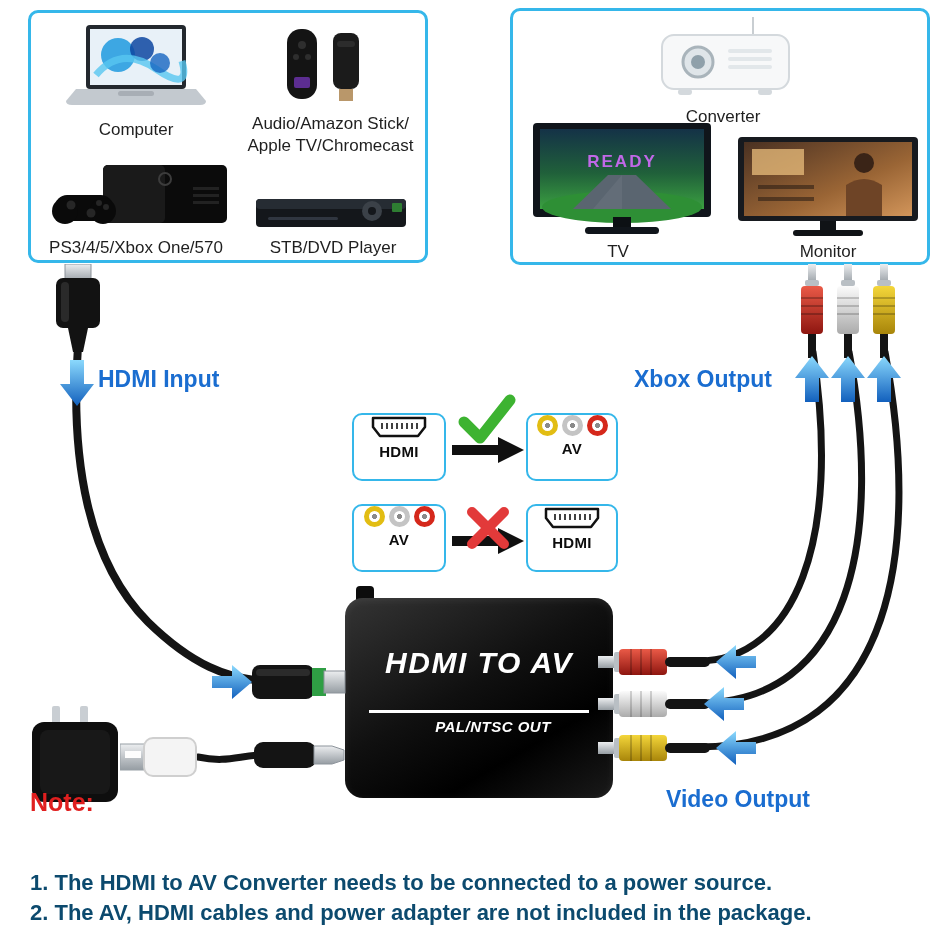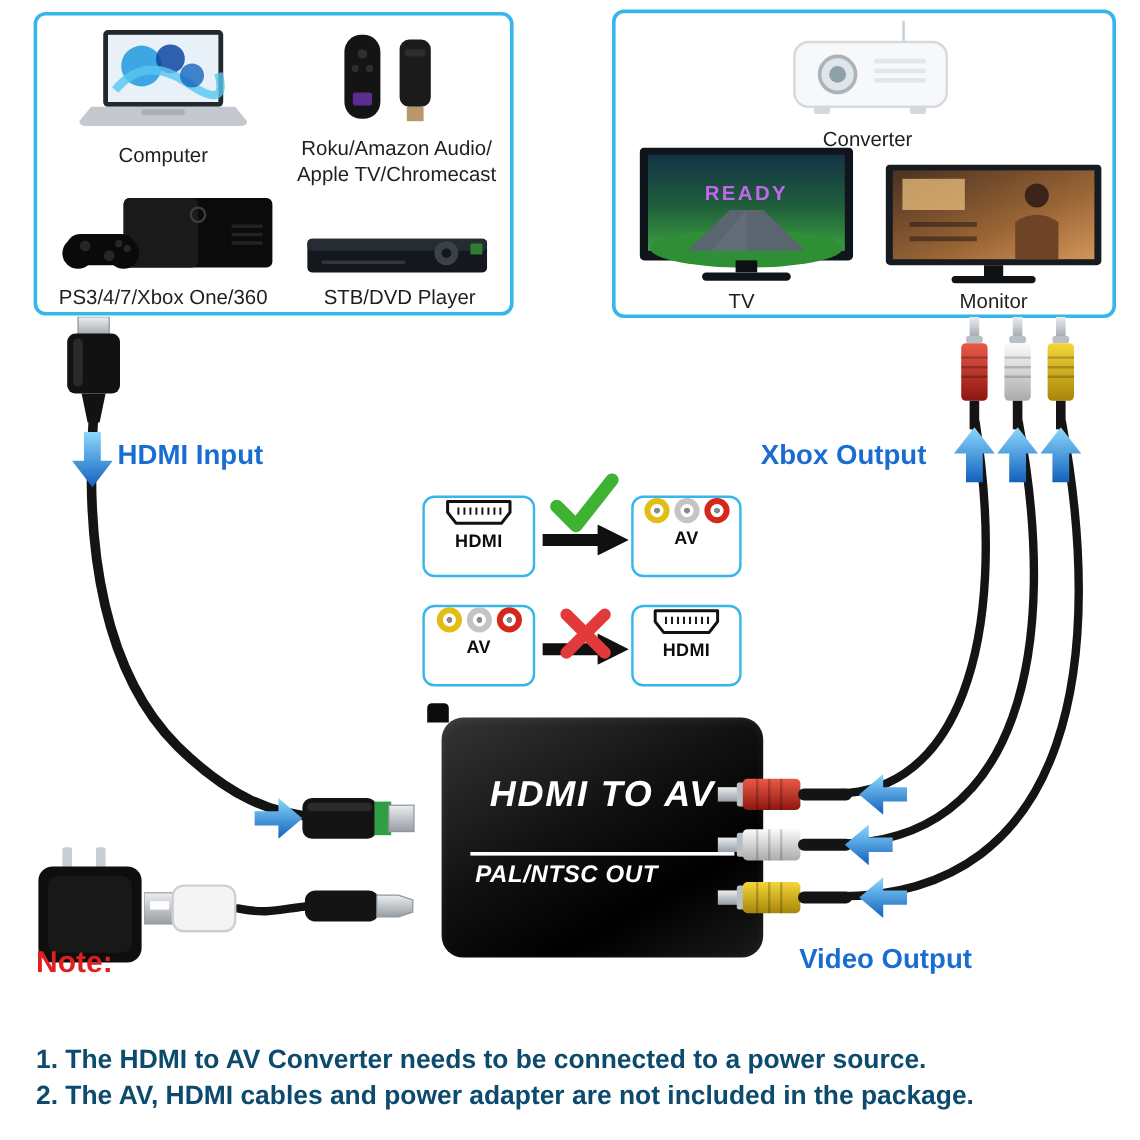--- a/index.html
+++ b/index.html
@@ -9,24 +9,24 @@
   .panel { border:3px solid #35b7ea; border-radius:10px; background:#fff; }
   .dev-label { font-size:17px; color:#1f1f1f; text-align:center; white-space:pre-line; line-height:1.28; }
   .blue-label { font-weight:700; color:#1a6dd0; font-size:23px; white-space:nowrap;text-align:center; }
   .guide-box { border:2.5px solid #35b7ea; border-radius:10px; background:#fff; display:flex; flex-direction:column; align-items:center; justify-content:flex-start; gap:4px; }
   .guide-label { font-weight:700; font-size:15px; color:#0d0d0d; letter-spacing:.3px; }
   .rca-row { display:flex; gap:4px; }
   .ring { width:21px; height:21px; border-radius:50%; border:5px solid #ccc; background:radial-gradient(circle,#8a8a8a 0 2.4px,#fff 2.5px); }
   .ring.yellow { border-color:#e2bd13; }
   .ring.white { border-color:#c4c4c4; }
   .ring.red { border-color:#d5281b; }
-  .converter-body { background:linear-gradient(150deg,#343434 0%,#101010 45%,#000 72%,#1a1a1a 100%); border-radius:18px; box-shadow:inset 0 2px 8px rgba(255,255,255,.08);margin-left:23px; }
+  .converter-body { background:linear-gradient(150deg,#343434 0%,#101010 45%,#000 72%,#1a1a1a 100%); border-radius:18px; box-shadow:inset 0 2px 8px rgba(255,255,255,.08); }
   .conv-title { color:#fff; font-weight:700; font-style:italic; font-size:30px; letter-spacing:1.5px; text-align:center; }
   .conv-line { background:#fff; height:2.5px; }
-  .conv-sub { color:#fff; font-weight:700; font-style:italic; font-size:20px; text-align:left; letter-spacing:.5px;padding-left:28px; }
+  .conv-sub { color:#fff; font-weight:700; font-style:italic; font-size:15px; text-align:center; letter-spacing:.5px;padding-left:28px; }
   .note-head { color:#e01f1f; font-weight:700; font-size:25px; }
   .note-line { color:#0c4a6e; font-weight:700; font-size:22px; white-space:nowrap; }
   svg { display:block; }
 </style>
 </head>
 <body>
 
 <div class="canvas">
 
   <svg width="0" height="0">
@@ -88,39 +88,39 @@
     <svg class="abs" style="left:250px;top:14px" width="95" height="82" viewBox="0 0 95 82">
       <rect x="6" y="2" width="30" height="70" rx="14" fill="#141414"></rect>
       <rect x="13" y="50" width="16" height="11" rx="2" fill="#5c2d91"></rect>
       <circle cx="21" cy="18" r="4" fill="#2e2e2e"></circle>
       <circle cx="15" cy="30" r="3" fill="#2e2e2e"></circle>
       <circle cx="27" cy="30" r="3" fill="#2e2e2e"></circle>
       <rect x="52" y="6" width="26" height="56" rx="8" fill="#1b1b1b"></rect>
       <rect x="56" y="14" width="18" height="6" rx="3" fill="#2c2c2c"></rect>
       <rect x="58" y="62" width="14" height="12" fill="#b9976a"></rect>
     </svg>
-    <div class="dev-label abs" style="left:207px;top:100px;width:185px">Roku/Amazon Audio/
+    <div class="dev-label abs" style="left:207px;top:100px;width:185px">Audio/Amazon Stick/
 Apple TV/Chromecast</div>
 
     <svg class="abs" style="left:12px;top:148px" width="190" height="74" viewBox="0 0 190 74">
       <rect x="60" y="4" width="124" height="58" rx="5" fill="#0b0b0b"></rect>
       <rect x="60" y="4" width="62" height="58" rx="5" fill="#1a1a1a"></rect>
       <circle cx="122" cy="18" r="6" fill="none" stroke="#3c3c3c" stroke-width="2"></circle>
       <rect x="150" y="26" width="26" height="3" fill="#222"></rect>
       <rect x="150" y="33" width="26" height="3" fill="#222"></rect>
       <rect x="150" y="40" width="26" height="3" fill="#222"></rect>
       <rect x="12" y="34" width="58" height="26" rx="12" fill="#0a0a0a"></rect>
       <circle cx="22" cy="50" r="13" fill="#0a0a0a"></circle>
       <circle cx="60" cy="50" r="13" fill="#0a0a0a"></circle>
       <circle cx="28" cy="44" r="4.5" fill="#262626"></circle>
       <circle cx="48" cy="52" r="4.5" fill="#262626"></circle>
       <circle cx="56" cy="42" r="3" fill="#262626"></circle>
       <circle cx="63" cy="46" r="3" fill="#262626"></circle>
     </svg>
-    <div class="dev-label abs" style="left:15px;top:224px;width:180px">PS3/4/7/Xbox One/360</div>
+    <div class="dev-label abs" style="left:15px;top:224px;width:180px">PS3/4/5/Xbox One/570</div>
 
     <svg class="abs" style="left:225px;top:180px" width="150" height="40" viewBox="0 0 150 40">
       <rect x="0" y="6" width="150" height="28" rx="4" fill="#14171b"></rect>
       <rect x="0" y="6" width="150" height="10" rx="4" fill="#262c33"></rect>
       <circle cx="116" cy="18" r="10" fill="#3b4148"></circle>
       <circle cx="116" cy="18" r="4" fill="#14171b"></circle>
       <rect x="12" y="24" width="70" height="3" rx="1.5" fill="#303640"></rect>
       <rect x="136" y="10" width="10" height="9" rx="1" fill="#2e7d32"></rect>
     </svg>
     <div class="dev-label abs" style="left:212px;top:224px;width:180px">STB/DVD Player</div>

